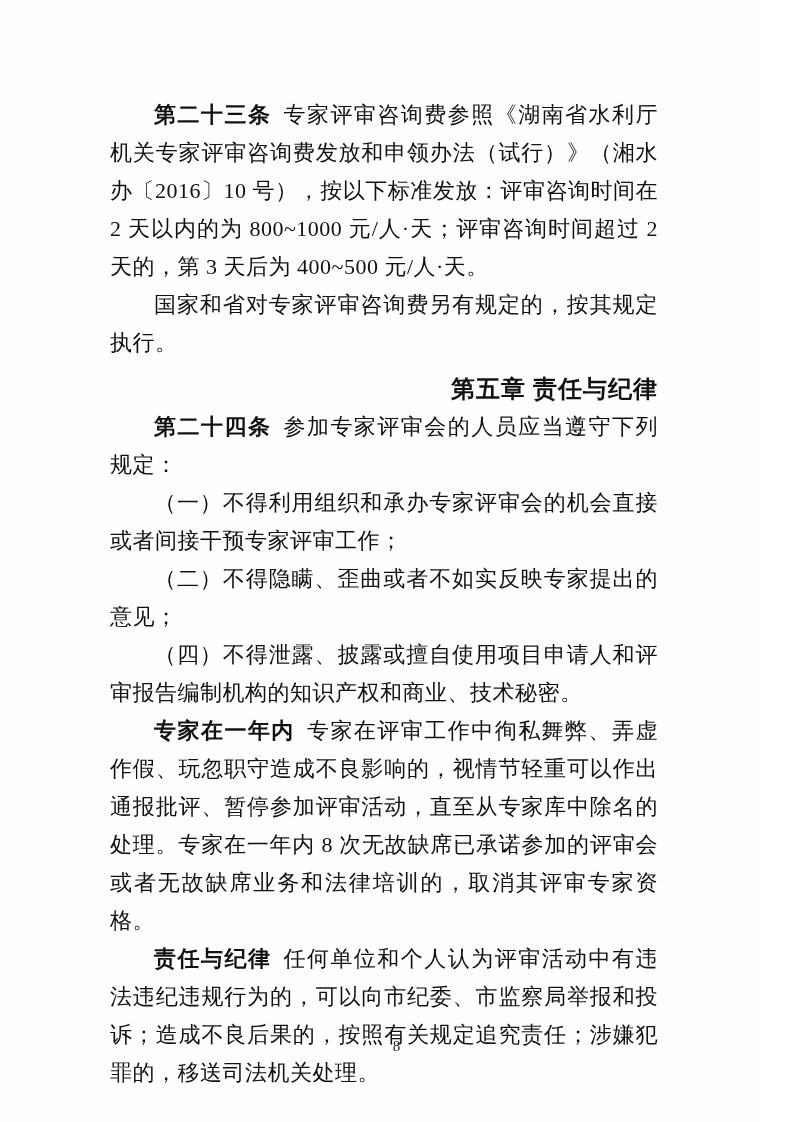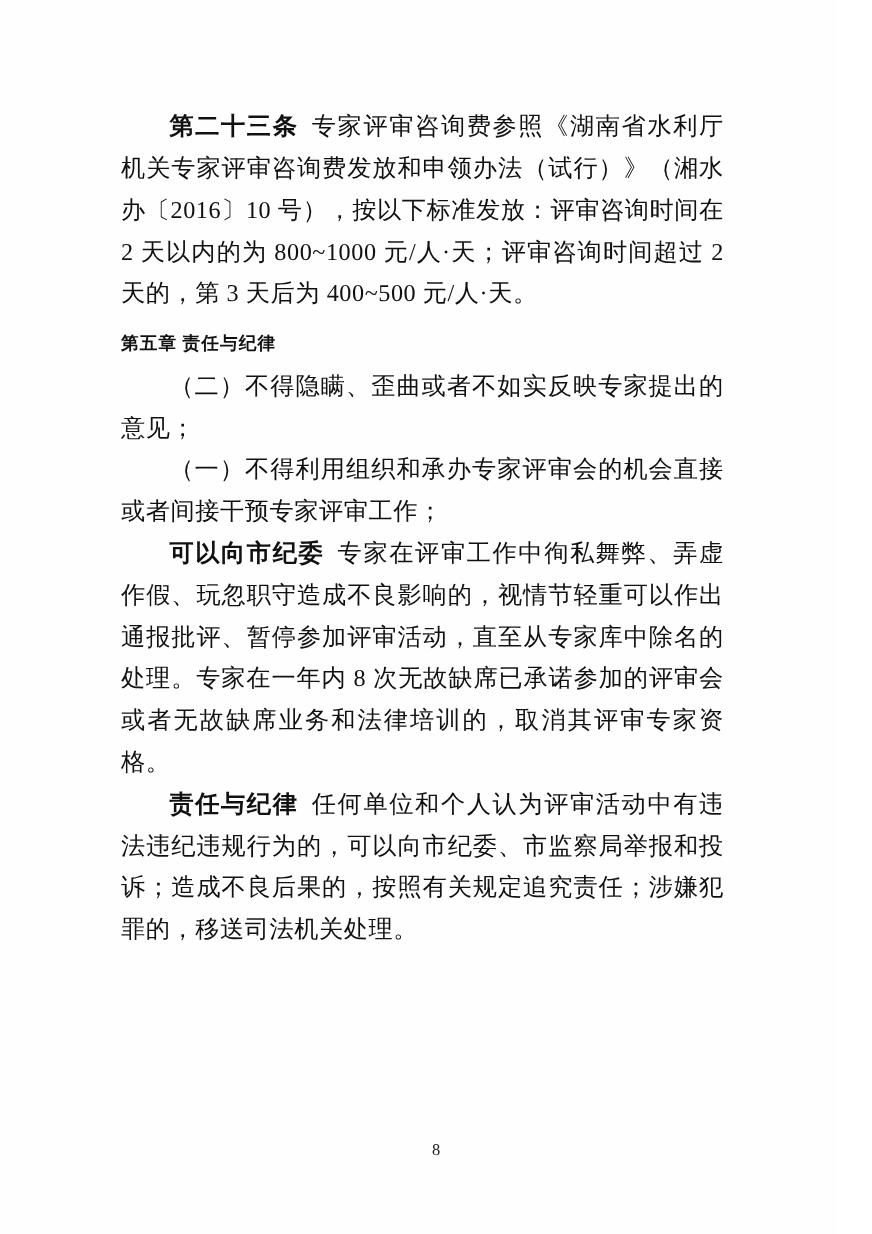--- a/index.html
+++ b/index.html
@@ -30,24 +30,24 @@
     text-align: justify;
     text-indent: 2em;
     letter-spacing: 0.5px;
   }
   .para .lead {
     font-weight: bold;
     margin-right: 0.55em;
   }
   .chapter {
     margin: 8px 0 0 0;
-    font-size: 16px;
+    font-size: 24px;
     line-height: 38px;
     font-weight: bold;
-    text-align: left;
+    text-align: right;
     text-indent: 0;
     letter-spacing: 1px;
   }
   .page-number {
     position: absolute;
     top: 1036px;
     left: 0;
     width: 793px;
     text-align: center;
     font-size: 15px;
@@ -57,36 +57,45 @@
 </style>
 </head>
 <body>
 
 <div class="page">
 
   <p class="para">
     <span class="lead">第二十三条</span><span>专家评审咨询费参照《湖南省水利厅机关专家评审咨询费发放和申领办法（试行）》（湘水办〔2016〕10 号），按以下标准发放：评审咨询时间在 2 天以内的为 800~1000 元/人·天；评审咨询时间超过 2 天的，第 3 天后为 400~500 元/人·天。</span>
   </p>
 
+  <p class="para">
+    <span>国家和省对专家评审咨询费另有规定的，按其规定执行。</span>
+  </p>
 
   <h2 class="chapter">第五章 责任与纪律</h2>
 
-
   <p class="para">
-    <span>（二）不得隐瞒、歪曲或者不如实反映专家提出的意见；</span>
+    <span class="lead">第二十四条</span><span>参加专家评审会的人员应当遵守下列规定：</span>
   </p>
 
   <p class="para">
     <span>（一）不得利用组织和承办专家评审会的机会直接或者间接干预专家评审工作；</span>
   </p>
 
+  <p class="para">
+    <span>（二）不得隐瞒、歪曲或者不如实反映专家提出的意见；</span>
+  </p>
 
 
   <p class="para">
-    <span class="lead">可以向市纪委</span><span>专家在评审工作中徇私舞弊、弄虚作假、玩忽职守造成不良影响的，视情节轻重可以作出通报批评、暂停参加评审活动，直至从专家库中除名的处理。专家在一年内 8 次无故缺席已承诺参加的评审会或者无故缺席业务和法律培训的，取消其评审专家资格。</span>
+    <span>（四）不得泄露、披露或擅自使用项目申请人和评审报告编制机构的知识产权和商业、技术秘密。</span>
+  </p>
+
+  <p class="para">
+    <span class="lead">专家在一年内</span><span>专家在评审工作中徇私舞弊、弄虚作假、玩忽职守造成不良影响的，视情节轻重可以作出通报批评、暂停参加评审活动，直至从专家库中除名的处理。专家在一年内 8 次无故缺席已承诺参加的评审会或者无故缺席业务和法律培训的，取消其评审专家资格。</span>
   </p>
 
   <p class="para">
     <span class="lead">责任与纪律</span><span>任何单位和个人认为评审活动中有违法违纪违规行为的，可以向市纪委、市监察局举报和投诉；造成不良后果的，按照有关规定追究责任；涉嫌犯罪的，移送司法机关处理。</span>
   </p>
 
   <div class="page-number">8</div>
 
 </div>
 

